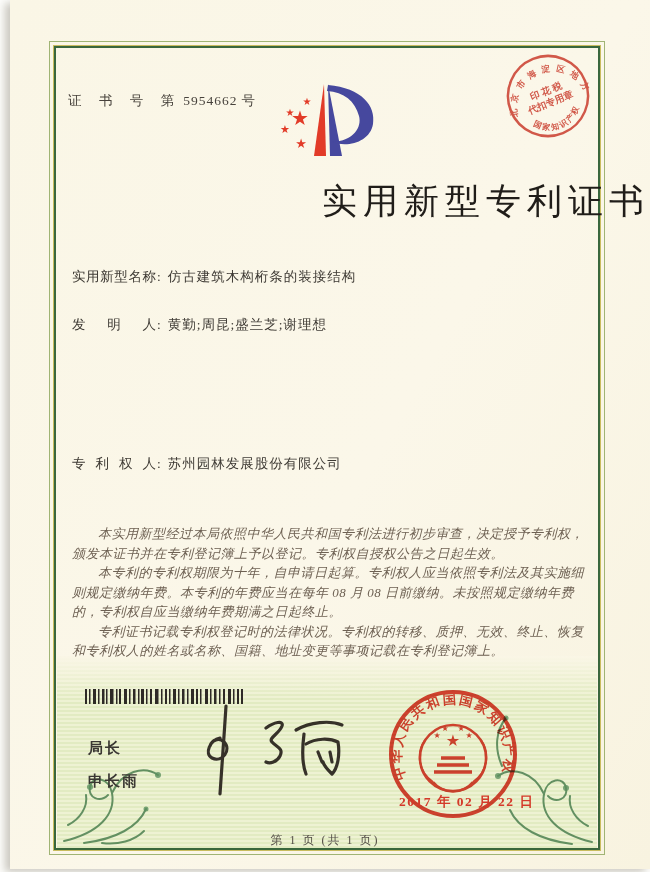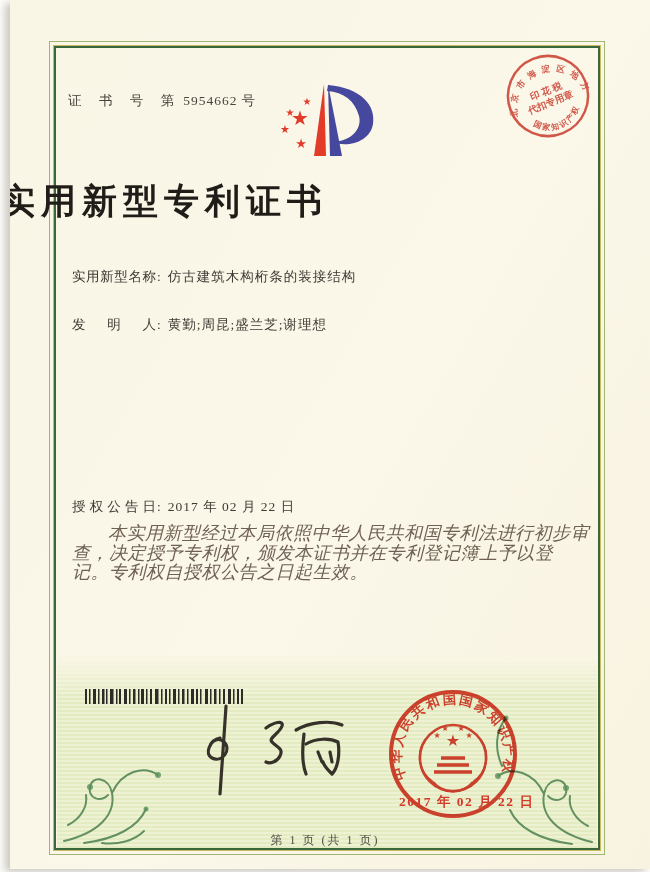--- a/index.html
+++ b/index.html
@@ -22,31 +22,31 @@
   .band::before{content:"";position:absolute;left:0;top:0;right:0;height:42px;
         background:linear-gradient(180deg,#faf6e6 0%,rgba(250,246,230,0) 100%);}
   .ornament{position:absolute;pointer-events:none;}
 
   
   .certno{position:absolute;left:68px;top:84px;font-size:13.5px;color:#47423c;white-space:nowrap;}
   .certno .sp{letter-spacing:7px;}
   .certno .num{letter-spacing:1px;margin-left:2px;}
   .certno .suf{margin-left:4px;}
   .logo{position:absolute;left:278px;top:72px;}
-  .title{position:absolute;left:0;top:170px;width:650px;text-align:left;
-         font-size:35px;font-weight:700;letter-spacing:6px;color:#201d19;}
+  .title{position:absolute;left:0;top:170px;width:650px;text-align:right;
+         font-size:35px;font-weight:400;letter-spacing:6px;color:#201d19;}
 
   
   .row{position:absolute;left:72px;font-size:13.5px;color:#3e3a34;white-space:nowrap;}
   .flabel{display:inline-block;width:84px;text-align:justify;text-align-last:justify;vertical-align:bottom;}
   .fcolon{margin-left:1px;}
   .fvalue{margin-left:7px;letter-spacing:1px;}
 
   
-  .paras{position:absolute;left:72px;top:516px;width:517px;font-size:18px;line-height:19.5px;
+  .paras{position:absolute;left:72px;top:516px;width:517px;font-size:13px;line-height:19.5px;
          color:#6e6153;font-style:italic;}
   .paras p{margin:0;text-indent:2em;letter-spacing:.5px;}
 
   
   .barcode{position:absolute;left:85px;top:681px;}
   .director{position:absolute;left:88px;top:724px;font-size:15px;color:#3b3834;
             font-weight:600;line-height:33px;letter-spacing:2px;}
   .signature{position:absolute;left:192px;top:692px;}
   .seal{position:absolute;left:387px;top:680px;opacity:.93;mix-blend-mode:multiply;}
   .sealdate{position:absolute;left:399px;top:785px;font-size:13.5px;font-weight:700;
@@ -119,26 +119,28 @@
     </svg>
 
     <div class="title">实用新型专利证书</div>
 
     <div class="row" style="top:260px">
       <span class="flabel">实用新型名称</span><span class="fcolon">:</span><span class="fvalue">仿古建筑木构桁条的装接结构</span>
     </div>
     <div class="row" style="top:308px">
       <span class="flabel">发明人</span><span class="fcolon">:</span><span class="fvalue">黄勤;周昆;盛兰芝;谢理想</span>
     </div>
-    <div class="row" style="top:490px">
-      <span class="flabel">授权公告日</span><span class="fcolon">:</span><span class="fvalue">2017 年 02 月 22 日</span>
+    <div class="row" style="top:447px">
+      <span class="flabel">专利权人</span><span class="fcolon">:</span><span class="fvalue">苏州园林发展股份有限公司</span>
     </div>
 
     <div class="paras">
       <p>本实用新型经过本局依照中华人民共和国专利法进行初步审查，决定授予专利权，颁发本证书并在专利登记簿上予以登记。专利权自授权公告之日起生效。</p>
+      <p>本专利的专利权期限为十年，自申请日起算。专利权人应当依照专利法及其实施细则规定缴纳年费。本专利的年费应当在每年 08 月 08 日前缴纳。未按照规定缴纳年费的，专利权自应当缴纳年费期满之日起终止。</p>
+      <p>专利证书记载专利权登记时的法律状况。专利权的转移、质押、无效、终止、恢复和专利权人的姓名或名称、国籍、地址变更等事项记载在专利登记簿上。</p>
     </div>
 
     <svg class="barcode" width="158" height="15" viewBox="0 0 158 15">
       <g fill="#2e2a26">
         <rect x="0" width="2" height="15"></rect>
             <rect x="4" width="1.5" height="15"></rect>
             <rect x="8" width="3" height="15"></rect>
         <rect x="13" width="1.5" height="15"></rect>
             <rect x="17" width="2.5" height="15"></rect>
             <rect x="21" width="1.5" height="15"></rect>
@@ -168,20 +170,24 @@
             <rect x="129" width="2.5" height="15"></rect>
         <rect x="134" width="1.5" height="15"></rect>
             <rect x="138" width="2" height="15"></rect>
             <rect x="143" width="3" height="15"></rect>
         <rect x="148" width="1.5" height="15"></rect>
             <rect x="152" width="2" height="15"></rect>
             <rect x="156" width="2" height="15"></rect>
       </g>
     </svg>
 
+    <div class="director">
+      <div>局长</div>
+      <div>申长雨</div>
+    </div>
 
     <svg class="signature" width="160" height="100" viewBox="0 0 160 100">
       <g fill="none" stroke="#363129" stroke-width="3.2" stroke-linecap="round" stroke-linejoin="round">
         <path d="M28,38 c-10,2 -16,16 -8,20 c10,5 20,-8 12,-16 c-5,-5 -12,-2 -14,4"></path>
         <path d="M34,6 c-2,30 -4,62 -6,88"></path>
         <path d="M74,28 c8,-6 18,-8 16,-2 c-3,8 -14,12 -10,16 c4,5 12,6 8,14 c-3,6 -10,8 -14,6"></path>
         <path d="M104,30 c14,-8 34,-10 46,-5"></path>
         <path d="M112,34 c-2,16 -2,30 2,40"></path>
         <path d="M114,44 c10,-6 24,-6 32,-2 c2,12 0,26 -6,32 c-4,-4 -8,-8 -9,-12"></path>
         <path d="M126,52 l4,10 M138,52 l2,10"></path>

